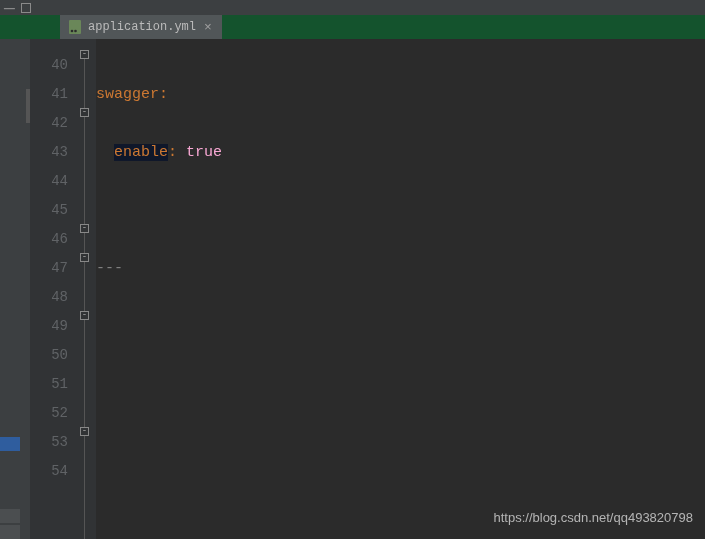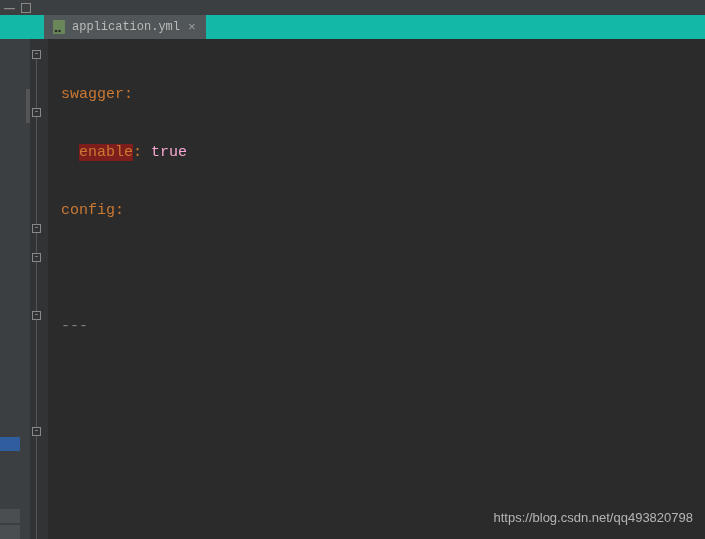--- a/index.html
+++ b/index.html
@@ -17,24 +17,25 @@
       height: 15px;
       background: #3c3f41;
       display: flex;
       align-items: center;
       padding-left: 4px;
       gap: 6px;
     }
     .top-bar .dash { color: #8a8a8a; font-size: 18px; line-height: 10px; }
     .top-bar .square { width: 10px; height: 10px; border: 1px solid #8a8a8a; }
     .tabs-row {
-      background: #14b8a6;
+      background: #14532d;
       height: 24px;
       display: flex;
       align-items: stretch;
+      gap: 16px;
     }
     .tabs-spacer { width: 44px; }
     .tab {
       background: #515658;
       display: flex;
       align-items: center;
       padding: 0 8px;
       gap: 6px;
       font-size: 12px;
       color: #bbbbbb;
@@ -115,23 +116,23 @@
       text-align: center;
       color: #aaa;
     }
     .code-area {
       flex: 1;
       padding-top: 12px;
       line-height: 29px;
       white-space: pre;
       position: relative;
     }
-    .line { height: 29px; margin-left: 13px; }
+    .line { height: 29px; }
     .key { color: #cc7832; }
-    .key.hl { background: #7f1d1d; }
+    .key.hl { background: #0f172a; }
     .colon { color: #cc7832; }
     .val { color: #f9a8d4; }
     .doc-sep { color: #808080; }
     .watermark {
       position: absolute;
       bottom: 14px;
       right: 12px;
       color: #cccccc;
       font-family: Arial, sans-serif;
       font-size: 13px;
@@ -162,33 +163,49 @@
   </div>
 </div>
 
 <div class="editor-wrap">
   <div class="left-strip">
     <div class="scroll-marker"></div>
     <div class="blue-marker" style="top:398px"></div>
     <div class="grey-marker" style="top:470px"></div>
     <div class="grey-marker" style="top:486px"></div>
   </div>
+  <div class="gutter">
+    <div>40</div>
+      <div>41</div>
+      <div>42</div>
+      <div>43</div>
+      <div>44</div>
+    <div>45</div>
+      <div>46</div>
+      <div>47</div>
+      <div>48</div>
+      <div>49</div>
+    <div>50</div>
+      <div>51</div>
+      <div>52</div>
+      <div>53</div>
+      <div>54</div>
+  </div>
   <div class="fold-gutter">
     <div class="fold-line"></div>
     <div class="fold-minus" style="top:11px">-</div>
     <div class="fold-minus" style="top:69px">-</div>
     <div class="fold-minus" style="top:185px">-</div>
     <div class="fold-minus" style="top:214px">-</div>
     <div class="fold-minus" style="top:272px">-</div>
     <div class="fold-minus" style="top:388px">-</div>
   </div>
   <div class="code-area">
 <div class="line"><span class="key">swagger</span><span class="colon">:</span></div>
 <div class="line">  <span class="key hl">enable</span><span class="colon">:</span> <span class="val">true</span></div>
-<div class="line"><span class="key">config</span><span class="colon">:</span></div>
 <div class="line"></div>
 <div class="line"><span class="doc-sep">---</span></div>
 
 
 
 
 
 
 
   </div>

